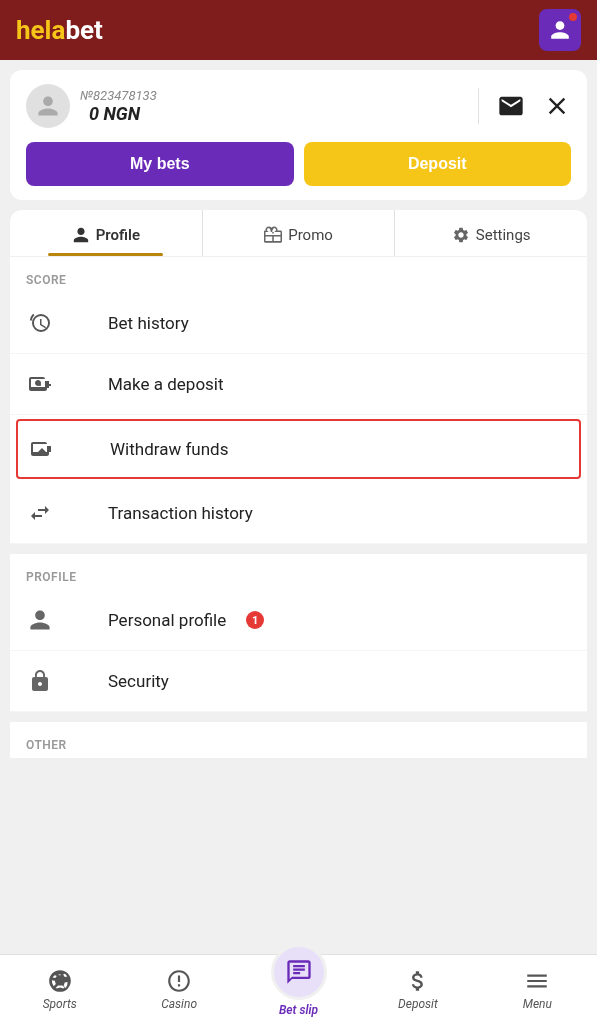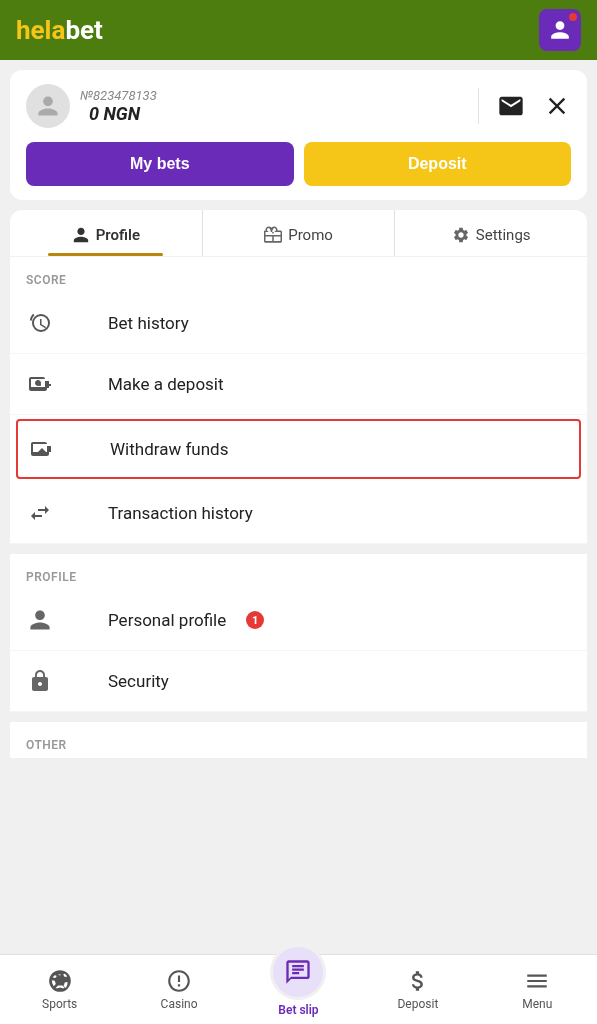--- a/index.html
+++ b/index.html
@@ -7,21 +7,21 @@
     body {
       font-family: -apple-system, BlinkMacSystemFont, 'Segoe UI', Roboto, sans-serif;
       background: #f0f0f0;
       width: 597px;
       min-height: 1024px;
       overflow-x: hidden;
     }
 
     
     .header {
-      background: #4d7c0f;
+      background: #7f1d1d;
       display: flex;
       align-items: center;
       justify-content: space-between;
       padding: 0 16px;
       height: 60px;
     }
     .logo {
       display: flex;
       align-items: center;
       gap: 0;
@@ -240,23 +240,24 @@
     
     .bottom-nav {
       position: fixed;
       bottom: 0;
       left: 0;
       width: 597px;
       background: #fff;
       border-top: 1px solid #e0e0e0;
       display: flex;
       align-items: center;
-      justify-content: flex-end;
+      justify-content: flex-start;
       height: 70px;
       z-index: 100;
+      font-style: italic;
     }
     .nav-item {
       display: flex;
       flex-direction: column;
       align-items: center;
       gap: 3px;
       cursor: pointer;
       flex: 1;
     }
     .nav-label {

